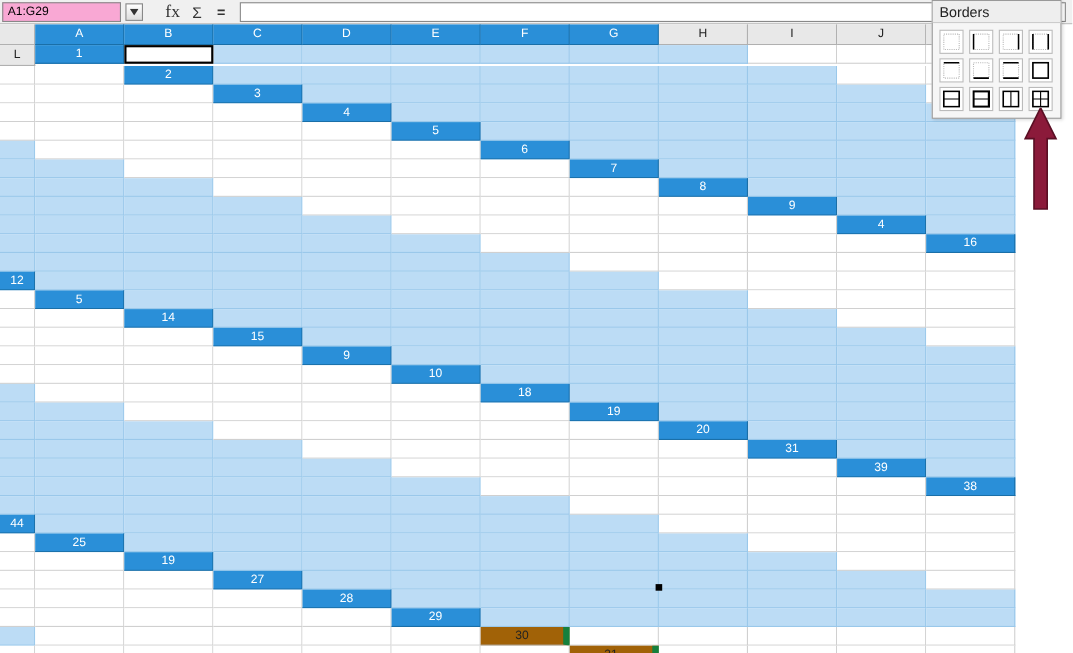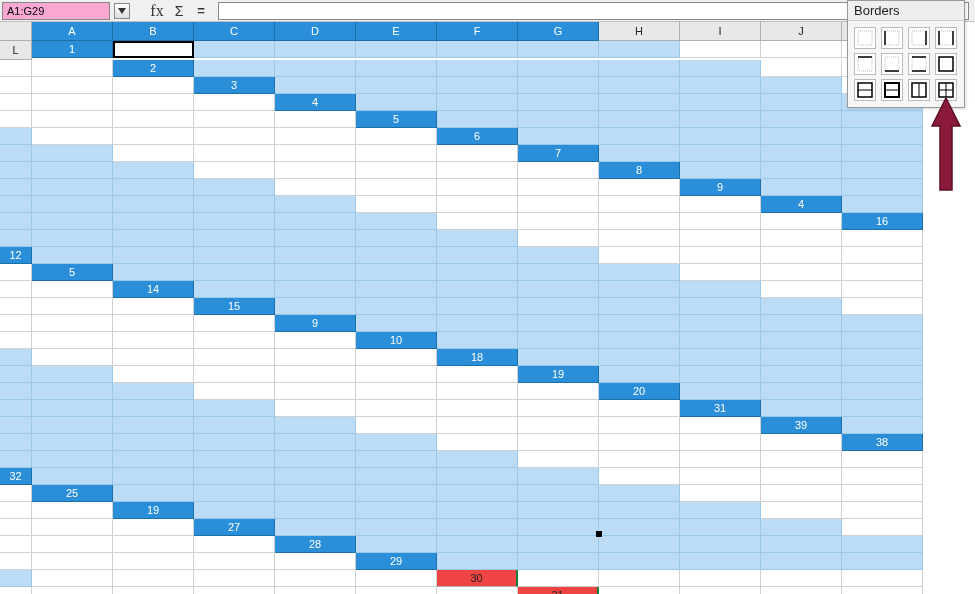--- a/index.html
+++ b/index.html
@@ -16,21 +16,21 @@
     .sigma-icon { font-size: 14px; color: #333; }
     .equals-icon { font-size: 13px; color: #333; font-weight: bold; }
     .formula-input { flex: 1; height: 18px; border: 1px solid #888; background: #fff; margin-left: 4px; margin-right: 4px; }
     
     
     .sheet-container { position: absolute; top: 22px; left: 0; right: 0; bottom: 0; overflow: hidden; }
     .grid { display: grid; grid-template-columns: 32px repeat(7, 81px) repeat(4, 81px); }
     .corner { height: 19px; background: #e8e8e8; border-right: 1px solid #b0b0b0; border-bottom: 1px solid #b0b0b0; }
     .col-hdr { height: 19px; background: #e8e8e8; border-right: 1px solid #b0b0b0; border-bottom: 1px solid #b0b0b0; text-align: center; line-height: 19px; font-size: 11px; color: #222; cursor: pointer; }
     .col-hdr.sel { background: #2a8fd8; color: #fff; border-right: 1px solid #1a6fa8; border-bottom: 1px solid #1a6fa8; }
-    .row-hdr { height: 17px; background: #ef4444; border-right: 2px solid #15803d; border-bottom: 1px solid #b0b0b0; text-align: center; line-height: 17px; font-size: 11px; color: #222; cursor: pointer; }
+    .row-hdr { height: 17px; background: #a16207; border-right: 6px solid #15803d; border-bottom: 1px solid #b0b0b0; text-align: center; line-height: 17px; font-size: 11px; color: #222; cursor: pointer; }
     .row-hdr.sel { background: #2a8fd8; color: #fff; border-right: 1px solid #1a6fa8; border-bottom: 1px solid #1a6fa8; }
     .cell { height: 17px; border-right: 1px solid #d0d0d0; border-bottom: 1px solid #d0d0d0; background: #fff; cursor: cell; }
     .cell.sel { background: #bcdcf5; border-right: 1px solid #9ac8ea; border-bottom: 1px solid #9ac8ea; }
     .cell.active { border: 2px solid #000; background: #fff; z-index: 2; position: relative; height: 17px; }
     
     
     .sel-handle { position: absolute; width: 6px; height: 6px; background: #000; z-index: 5; }
     
     
     .borders-popup { position: absolute; top: 0; right: 10px; width: 118px; background: #f6f6f6; border: 1px solid #999; box-shadow: 1px 1px 3px rgba(0,0,0,0.15); z-index: 20; }
@@ -374,21 +374,21 @@
       <div class="cell sel"></div>
       <div class="cell sel"></div>
       <div class="cell sel"></div>
       <div class="cell sel"></div>
       <div class="cell sel"></div>
       <div class="cell"></div>
       <div class="cell"></div>
       <div class="cell"></div>
       <div class="cell"></div>
       <div class="cell"></div>
-      <div class="row-hdr sel">32</div>
+      <div class="row-hdr sel">44</div>
       <div class="cell sel"></div>
       <div class="cell sel"></div>
       <div class="cell sel"></div>
       <div class="cell sel"></div>
       <div class="cell sel"></div>
       <div class="cell sel"></div>
       <div class="cell sel"></div>
       <div class="cell"></div>
       <div class="cell"></div>
       <div class="cell"></div>

